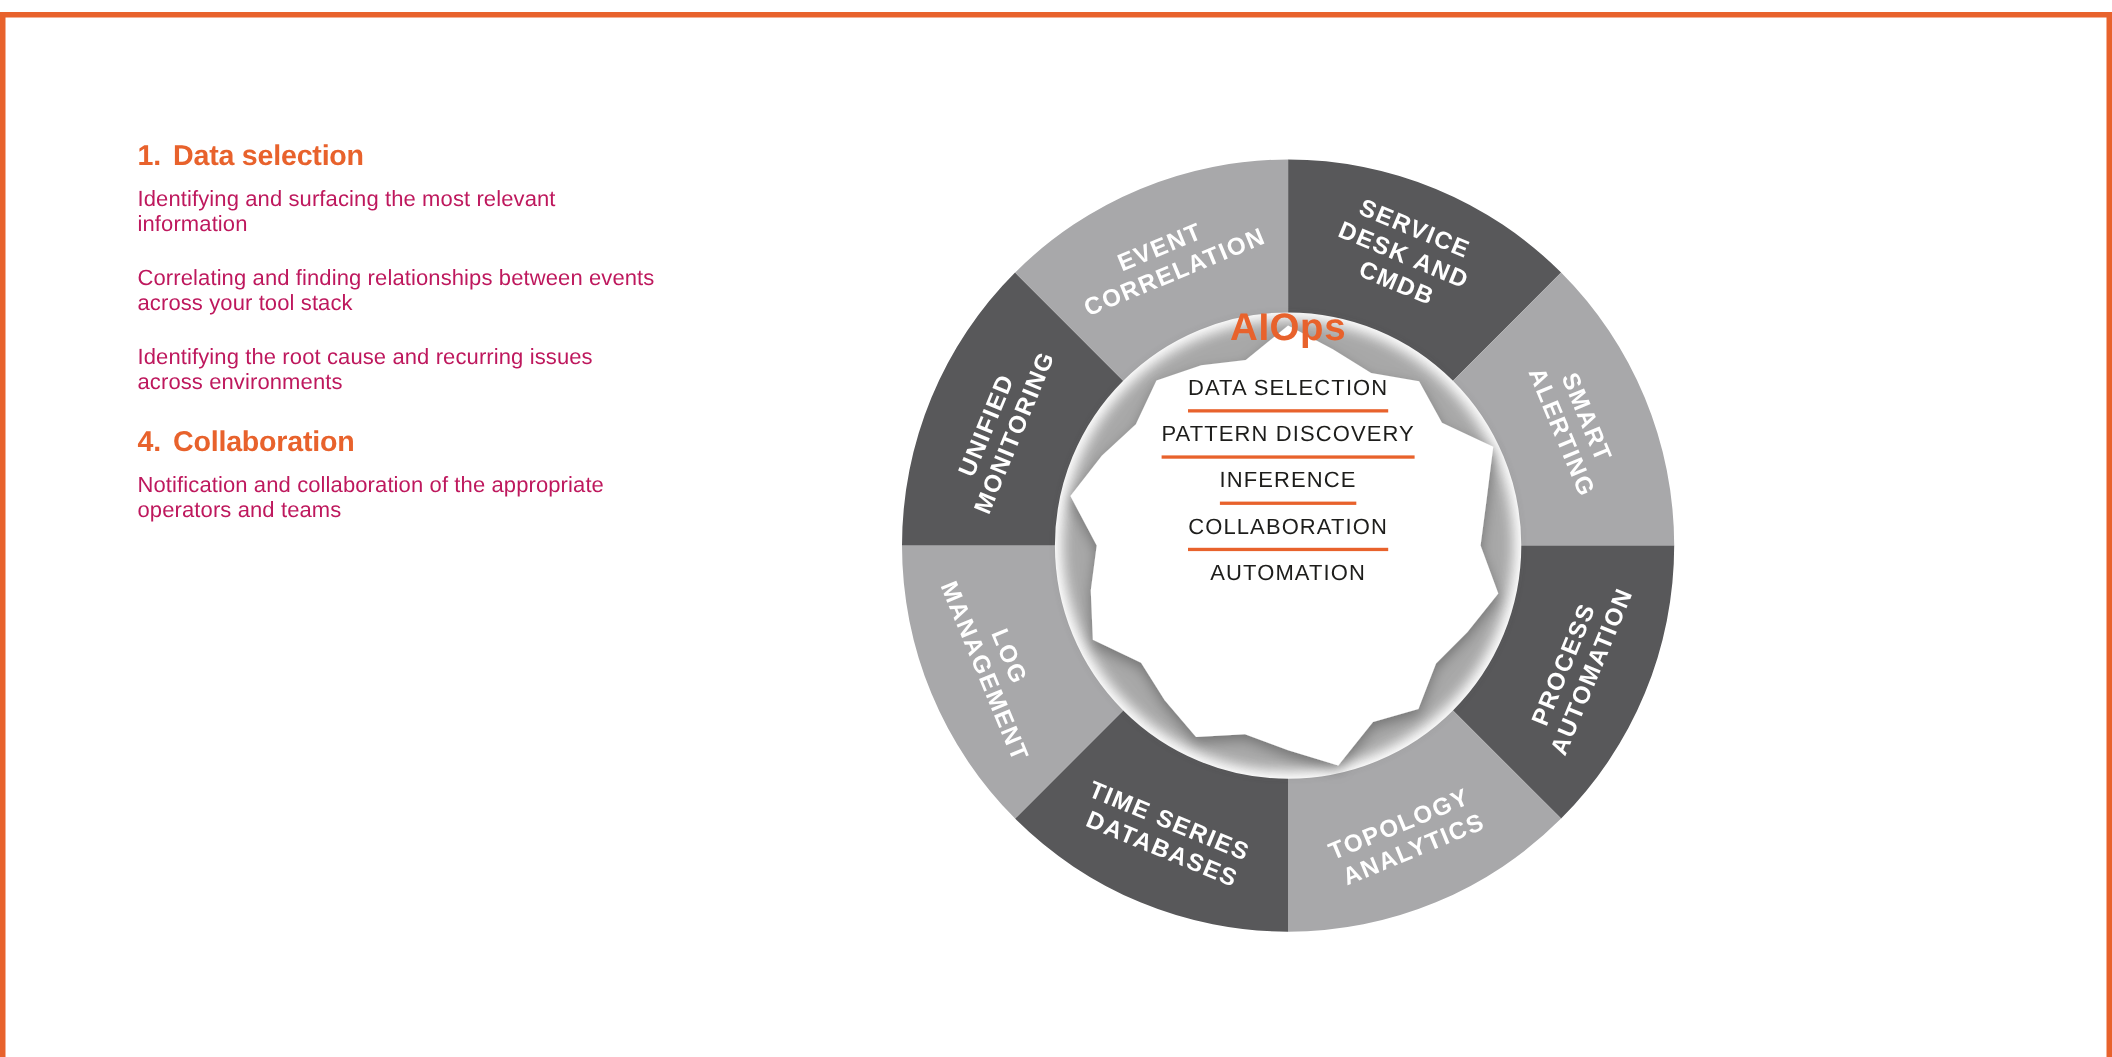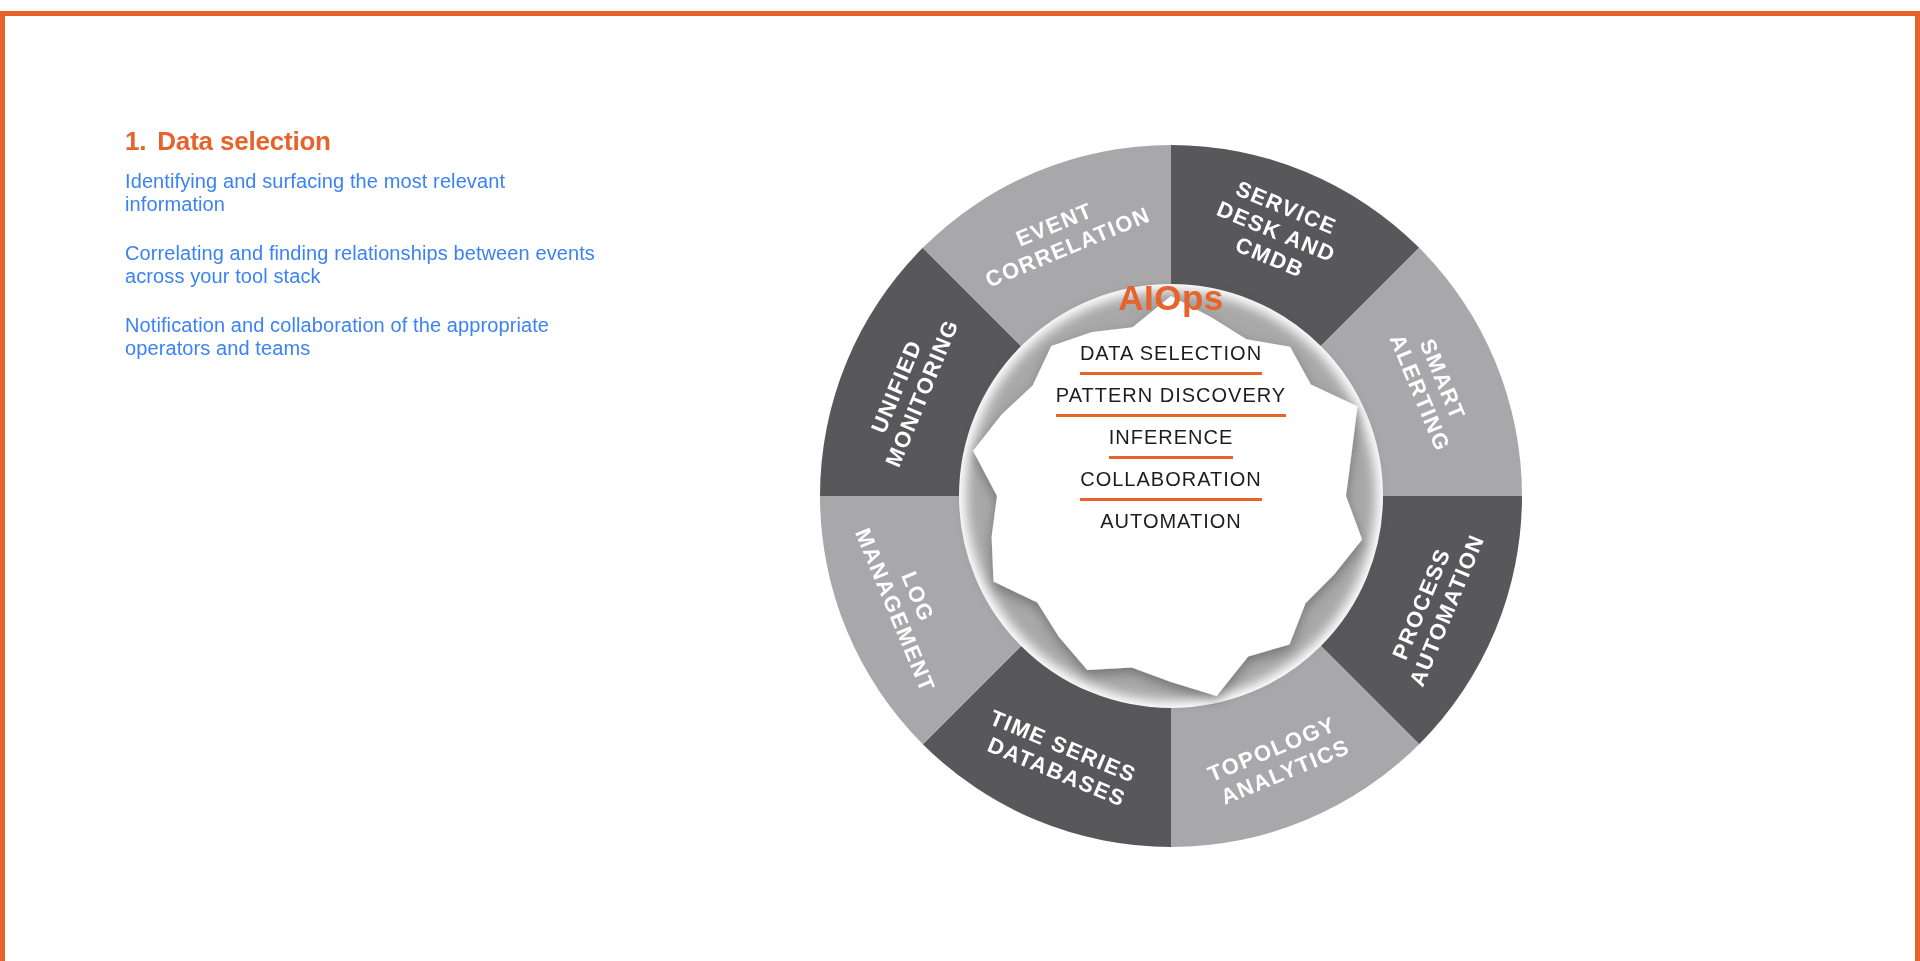--- a/index.html
+++ b/index.html
@@ -9,21 +9,21 @@
   }
   
   .steps{position:absolute;left:120px;top:110px;width:470px;}
   .step{margin-bottom:26px;}
   .step-heading{
     margin:0 0 14px 0;font-size:26px;line-height:30px;font-weight:800;
     color:#E8622C;letter-spacing:-0.2px;
   }
   .step-num{margin-right:11px;}
   .step-desc{
-    margin:0;font-size:20px;line-height:23px;color:#3b82f6;letter-spacing:0.1px;
+    margin:0;font-size:20px;line-height:23px;color:#be185d;letter-spacing:0.1px;
   }
   
   .ring-svg{position:absolute;left:806px;top:120px;width:720px;height:720px;}
   .ring-label{font-family:"Liberation Sans",sans-serif;font-size:22px;font-weight:bold;letter-spacing:1.5px;}
   
   .center-content{
     position:absolute;left:996px;top:256px;width:340px;text-align:center;z-index:2;
   }
   .aiops-title{
     margin:0 0 18px 0;font-family:Liberation Sans, sans-serif;
@@ -46,23 +46,25 @@
     <div class="step">
       <h2 class="step-heading"><span class="step-num">1.</span><span>Data selection</span></h2>
       <p class="step-desc">Identifying and surfacing the most relevant information</p>
     </div>
 
     <div class="step">
       <p class="step-desc">Correlating and finding relationships between events across your tool stack</p>
     </div>
 
     <div class="step">
+      <p class="step-desc">Identifying the root cause and recurring issues across environments</p>
     </div>
 
     <div class="step">
+      <h2 class="step-heading"><span class="step-num">4.</span><span>Collaboration</span></h2>
       <p class="step-desc">Notification and collaboration of the appropriate operators and teams</p>
     </div>
 
 
   </div>
 
   <svg class="ring-svg" viewBox="-360 -360 720 720" aria-hidden="true">
     <defs>
       <filter id="blurF" x="-30%" y="-30%" width="160%" height="160%">
         <feGaussianBlur stdDeviation="6"></feGaussianBlur>

